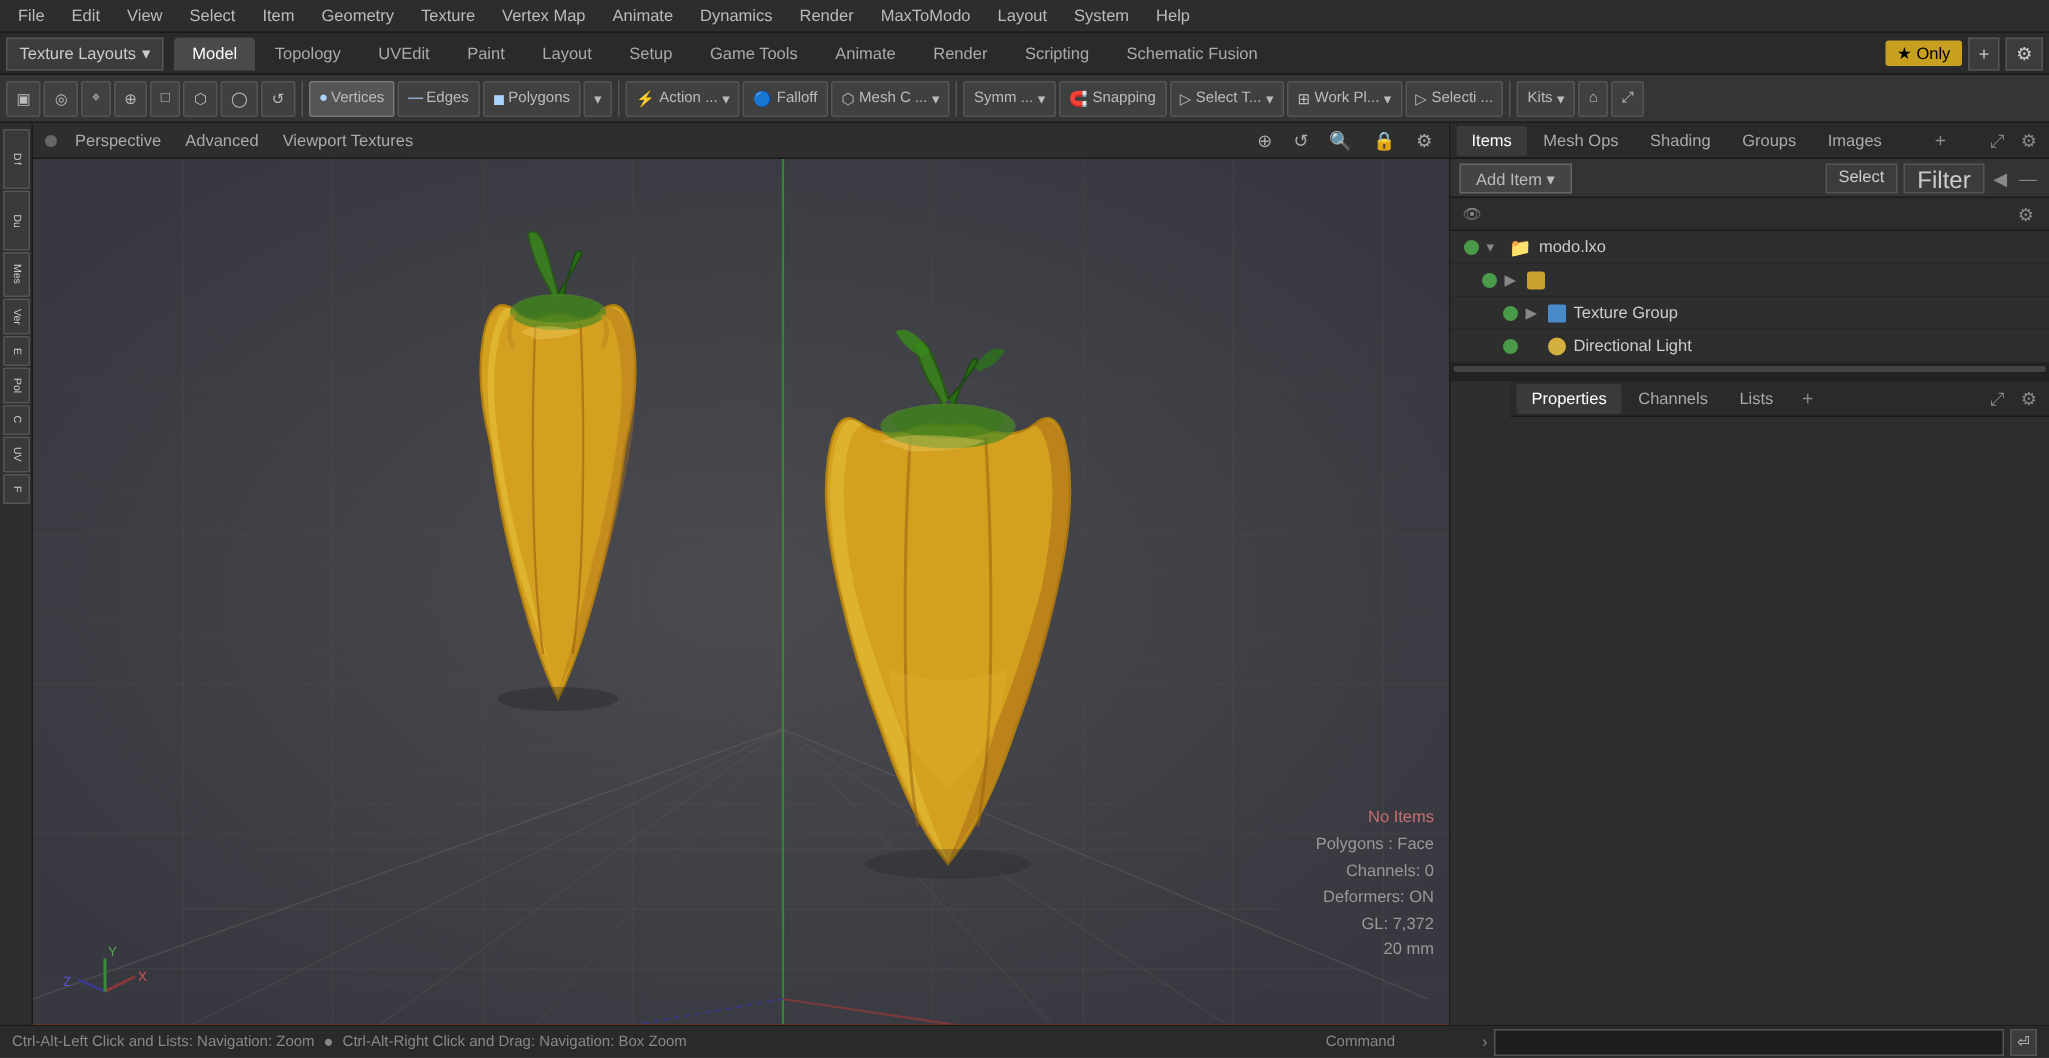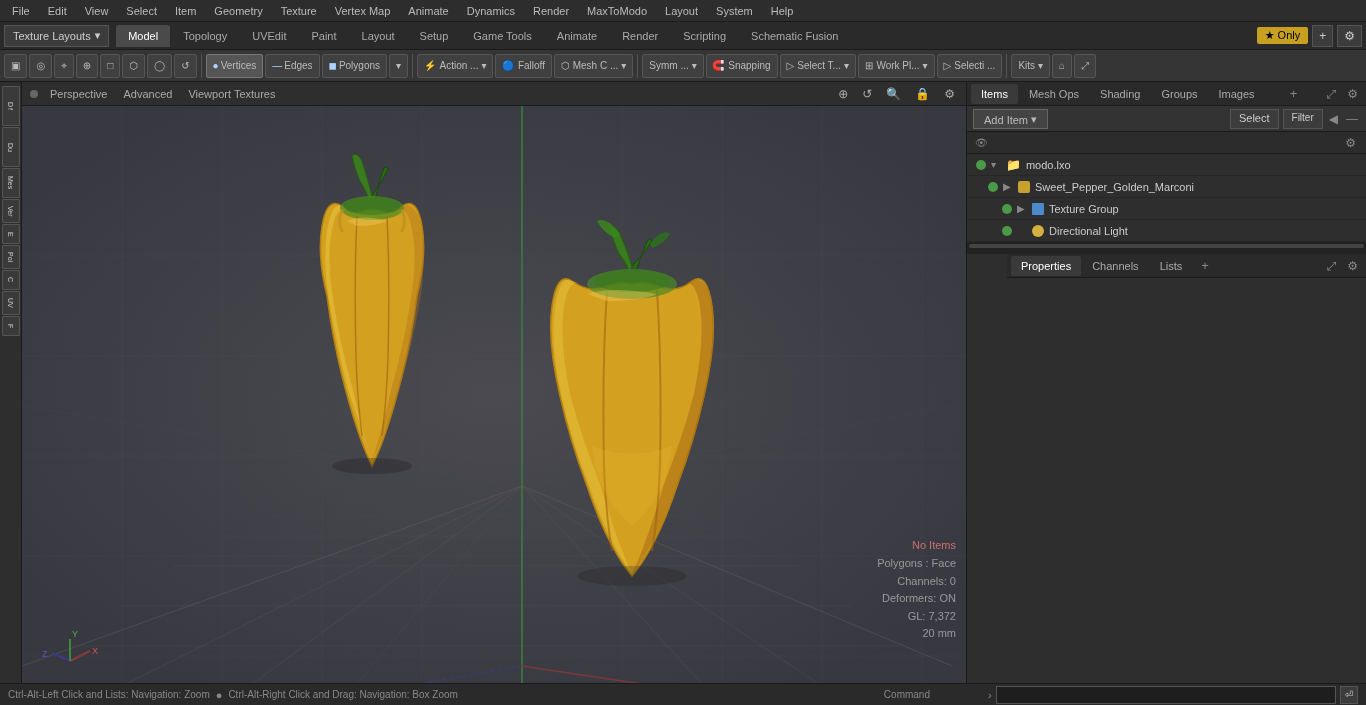--- a/index.html
+++ b/index.html
@@ -162,21 +162,21 @@
       padding: 2px 10px; font-size: 11px; cursor: pointer;
       display: flex; align-items: flex-end; gap: 3px; height: 20px;
     }
     .add-item-spacer { flex: 1; }
     .add-item-select {
       background: #3c3c3c; border: 1px solid #555; color: #ccc;
       padding: 2px 8px; font-size: 11px; height: 20px; cursor: pointer;
     }
     .add-item-filter {
       background: #3c3c3c; border: 1px solid #555; color: #ccc;
-      padding: 2px 8px; font-size: 10px; height: 20px; cursor: pointer;
+      padding: 2px 8px; font-size: 16px; height: 20px; cursor: pointer;
     }
     .add-item-icon { color: #888; cursor: pointer; padding: 2px; font-size: 12px; }
 
     
     #items-list-header {
       display: flex; align-items: center; height: 22px;
       background: #2c2c2c; border-bottom: 1px solid #1a1a1a;
       padding: 0 8px;
     }
     .items-col-vis { width: 20px; color: #888; font-size: 10px; }
@@ -578,21 +578,20 @@
         <span style="font-size:12px;margin:0 3px;">📁</span>
         <span class="item-label">modo.lxo</span>
       </div>
 
       <div class="item-row item-indent-1">
         <div class="item-vis">
             <div class="vis-dot"></div>
           </div>
         <span class="item-expand">▶</span>
         <span style="display:inline-block;width:12px;height:12px;background:#c8a030;border-radius:2px;margin:0 3px;vertical-align:middle;"></span>
-        <span class="item-label">Sweet_Pepper_Golden_Marconi</span>
       </div>
 
       <div class="item-row item-indent-2">
         <div class="item-vis">
             <div class="vis-dot"></div>
           </div>
         <span class="item-expand">▶</span>
         <span style="display:inline-block;width:12px;height:12px;background:#4a8ac8;border-radius:1px;margin:0 3px;vertical-align:middle;"></span>
         <span class="item-label">Texture Group</span>
       </div>

